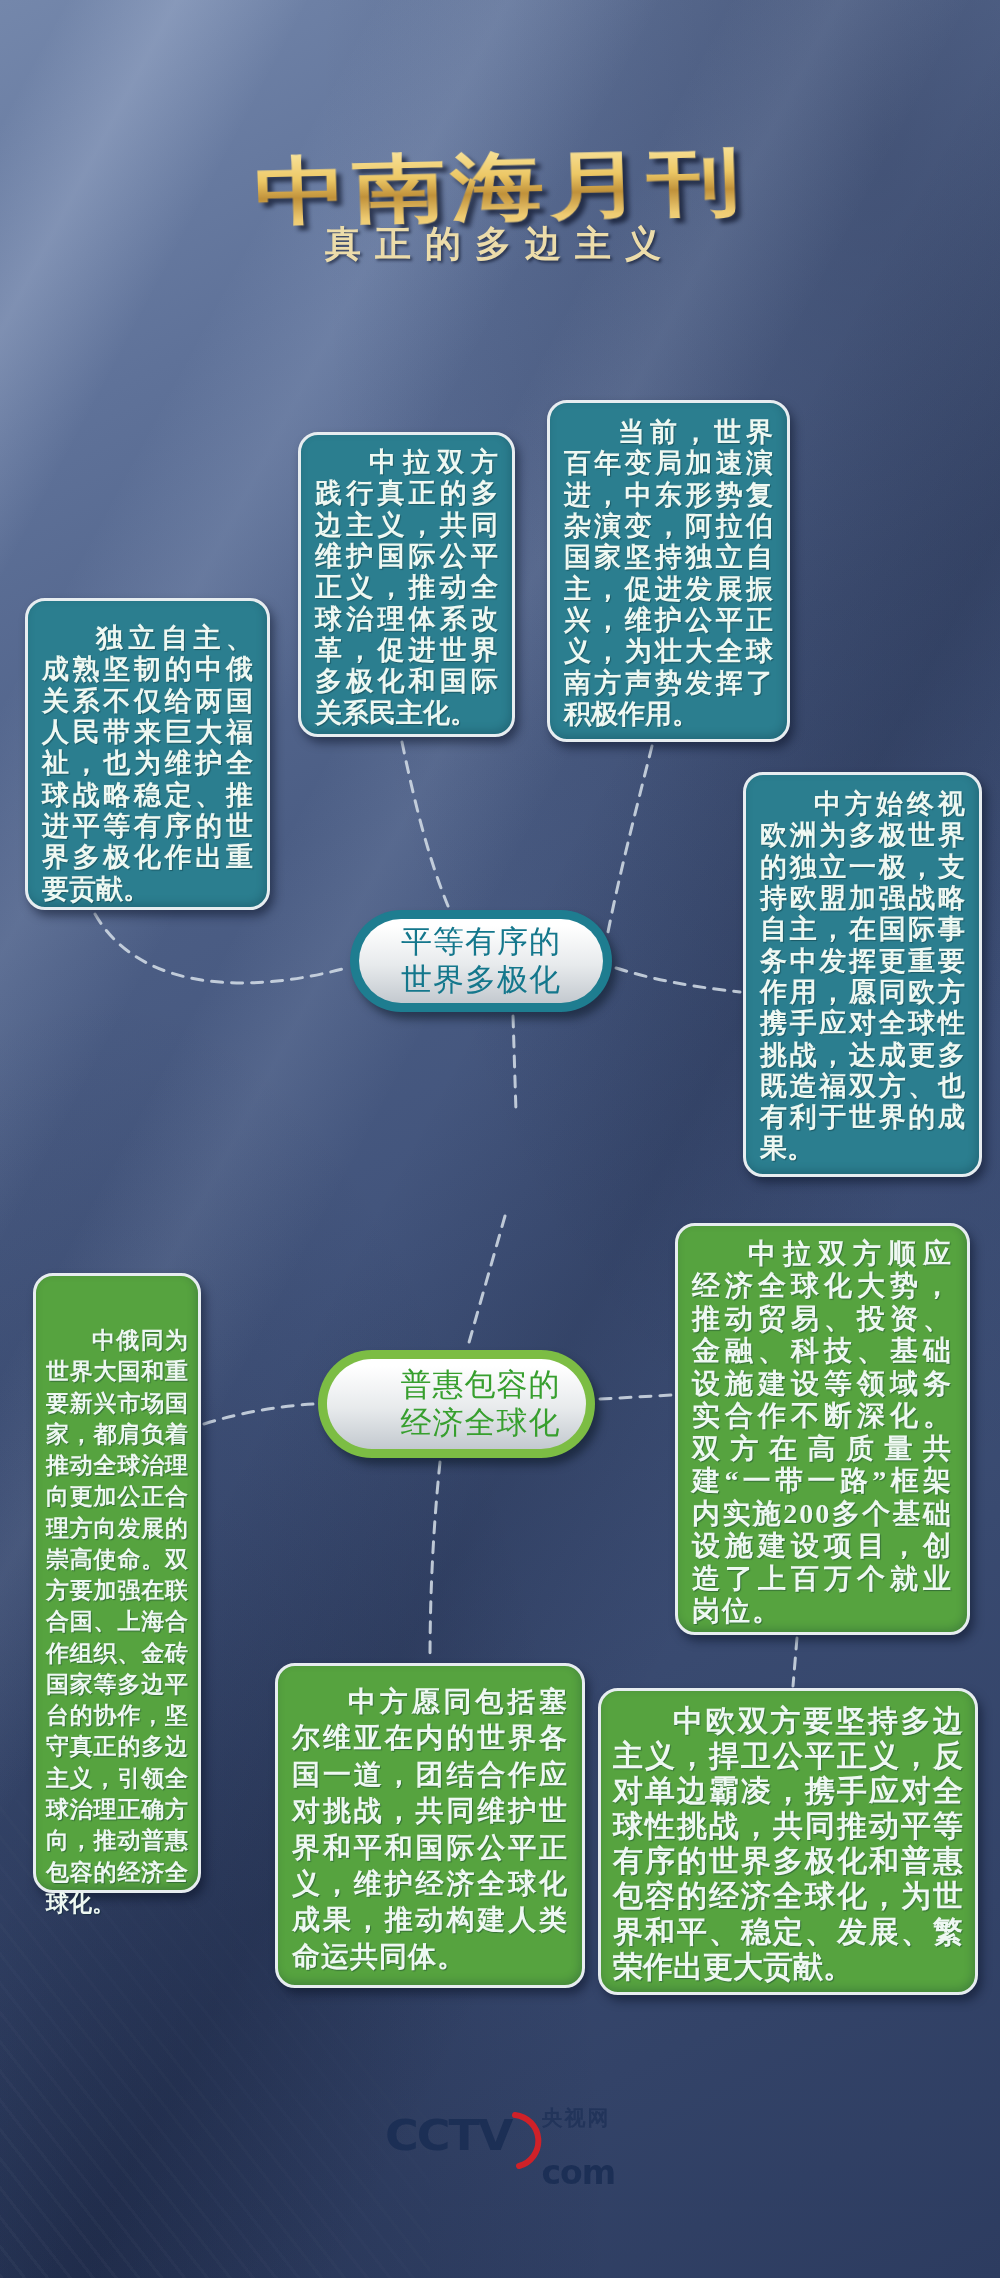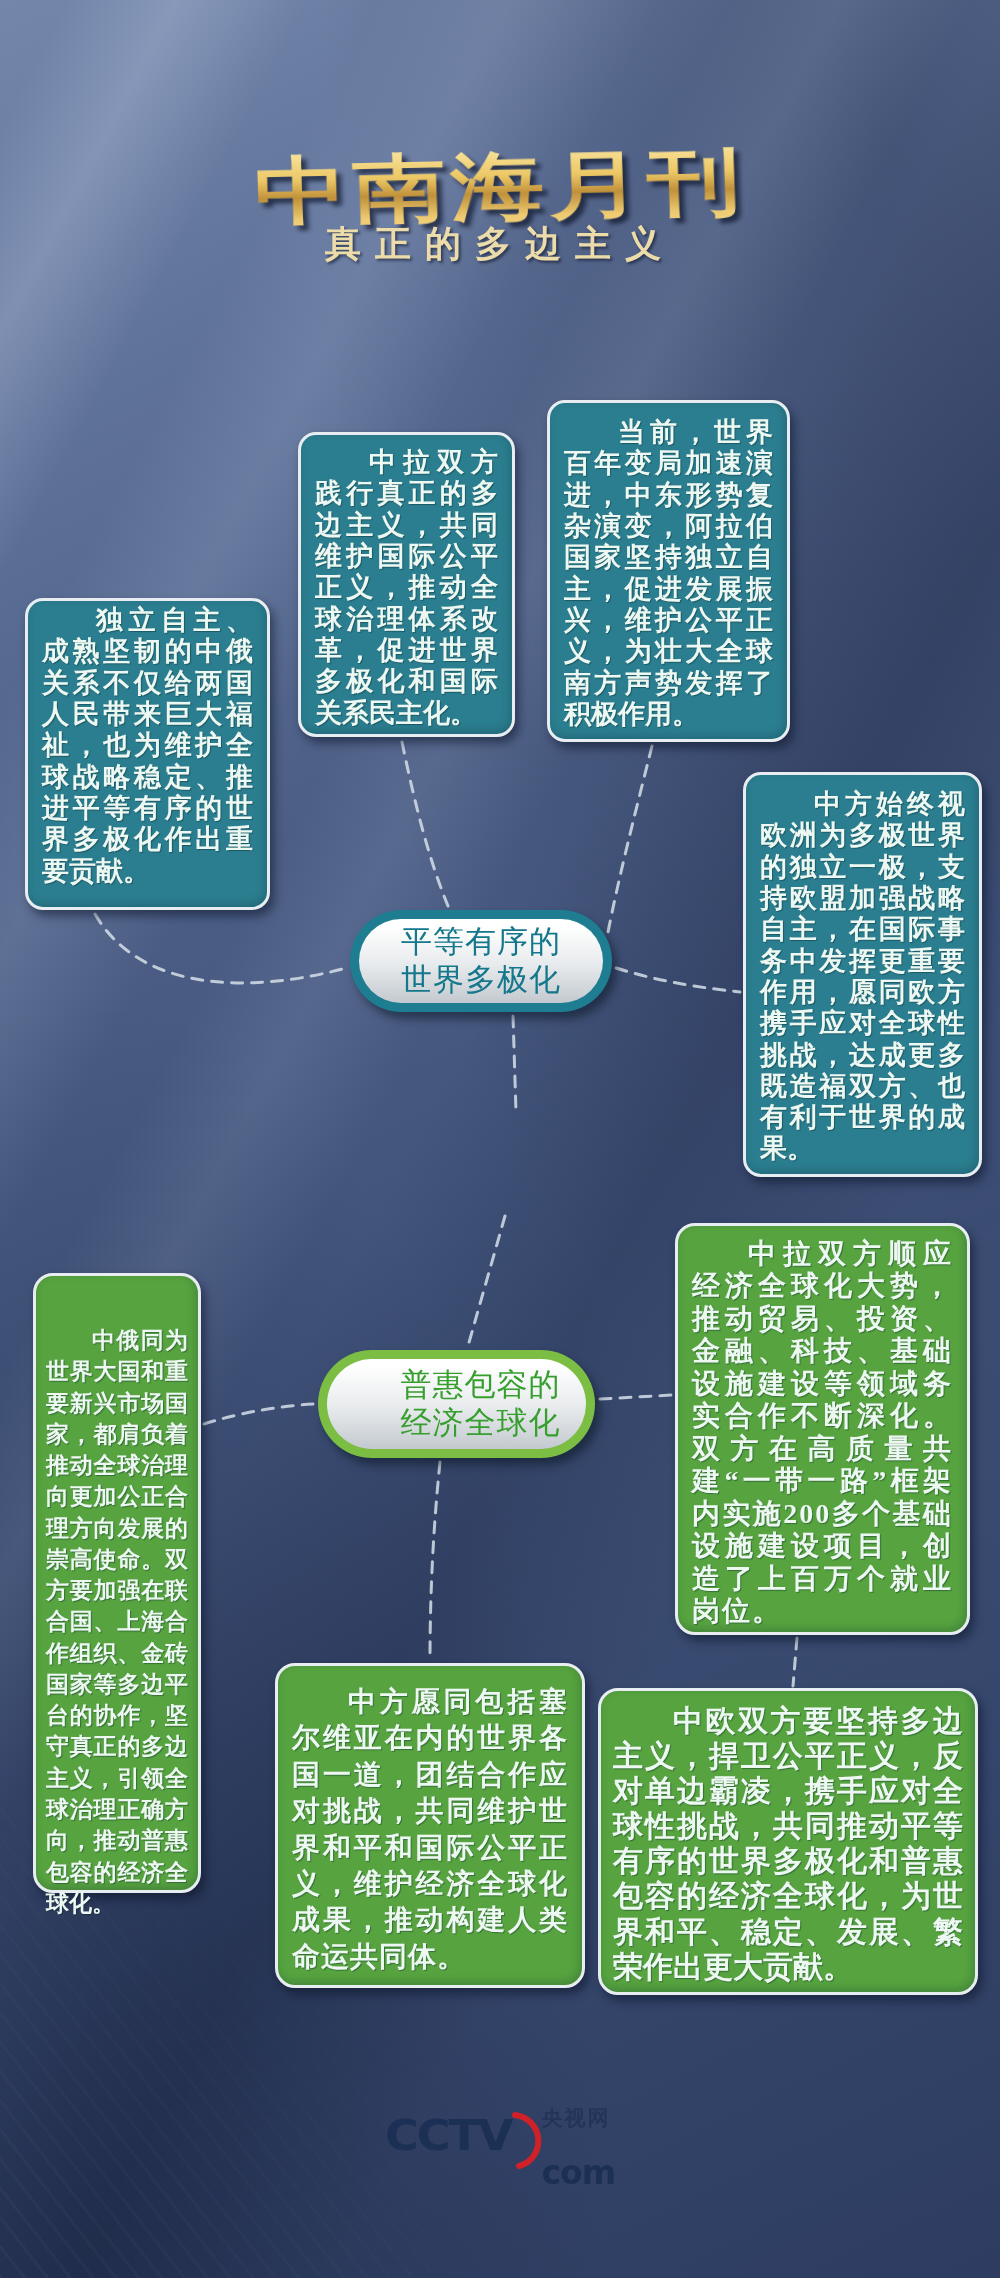--- a/index.html
+++ b/index.html
@@ -46,24 +46,24 @@
 
   
   .box{
     position:absolute;z-index:2;border:3px solid #e7edf0;border-radius:20px;box-sizing:border-box;
     box-shadow:4px 6px 10px rgba(8,16,36,.5), inset -2px -3px 8px rgba(0,30,45,.22);
   }
   .box p{
     margin:0;color:#eef8f2;text-align:justify;text-indent:2em;font-weight:700;
     text-shadow:1px 1px 1px rgba(0,35,40,.4);
   }
-  .teal{background:#2b7e8f;border-radius:18px;}
+  .teal{background:#2b7e8f;}
   .green{background:#56a33f;}
 
-  #box-russia-top   {left:25px;  top:598px;  width:245px; height:312px; padding:4px 14px;}
+  #box-russia-top   {left:25px;  top:598px;  width:245px; height:312px; padding:22px 14px;}
   #box-russia-top p {font-size:27px;line-height:1.16;}
   #box-latam-top    {left:298px; top:432px;  width:217px; height:305px; padding:12px 14px;}
   #box-latam-top p  {font-size:27px;line-height:1.16;}
   #box-world-top    {left:547px; top:400px;  width:243px; height:342px; padding:14px 14px;}
   #box-world-top p  {font-size:27px;line-height:1.16;}
   #box-europe       {left:743px; top:772px;  width:239px; height:405px; padding:14px 14px;}
   #box-europe p     {font-size:27px;line-height:1.16;}
   #box-russia-left  {left:33px;  top:1273px; width:168px; height:620px; padding:12px 10px;}
   #box-russia-left p{font-size:23px;line-height:1.36;margin-top:37px;}
   #box-latam-right  {left:675px; top:1223px; width:295px; height:412px; padding:12px 14px;}

